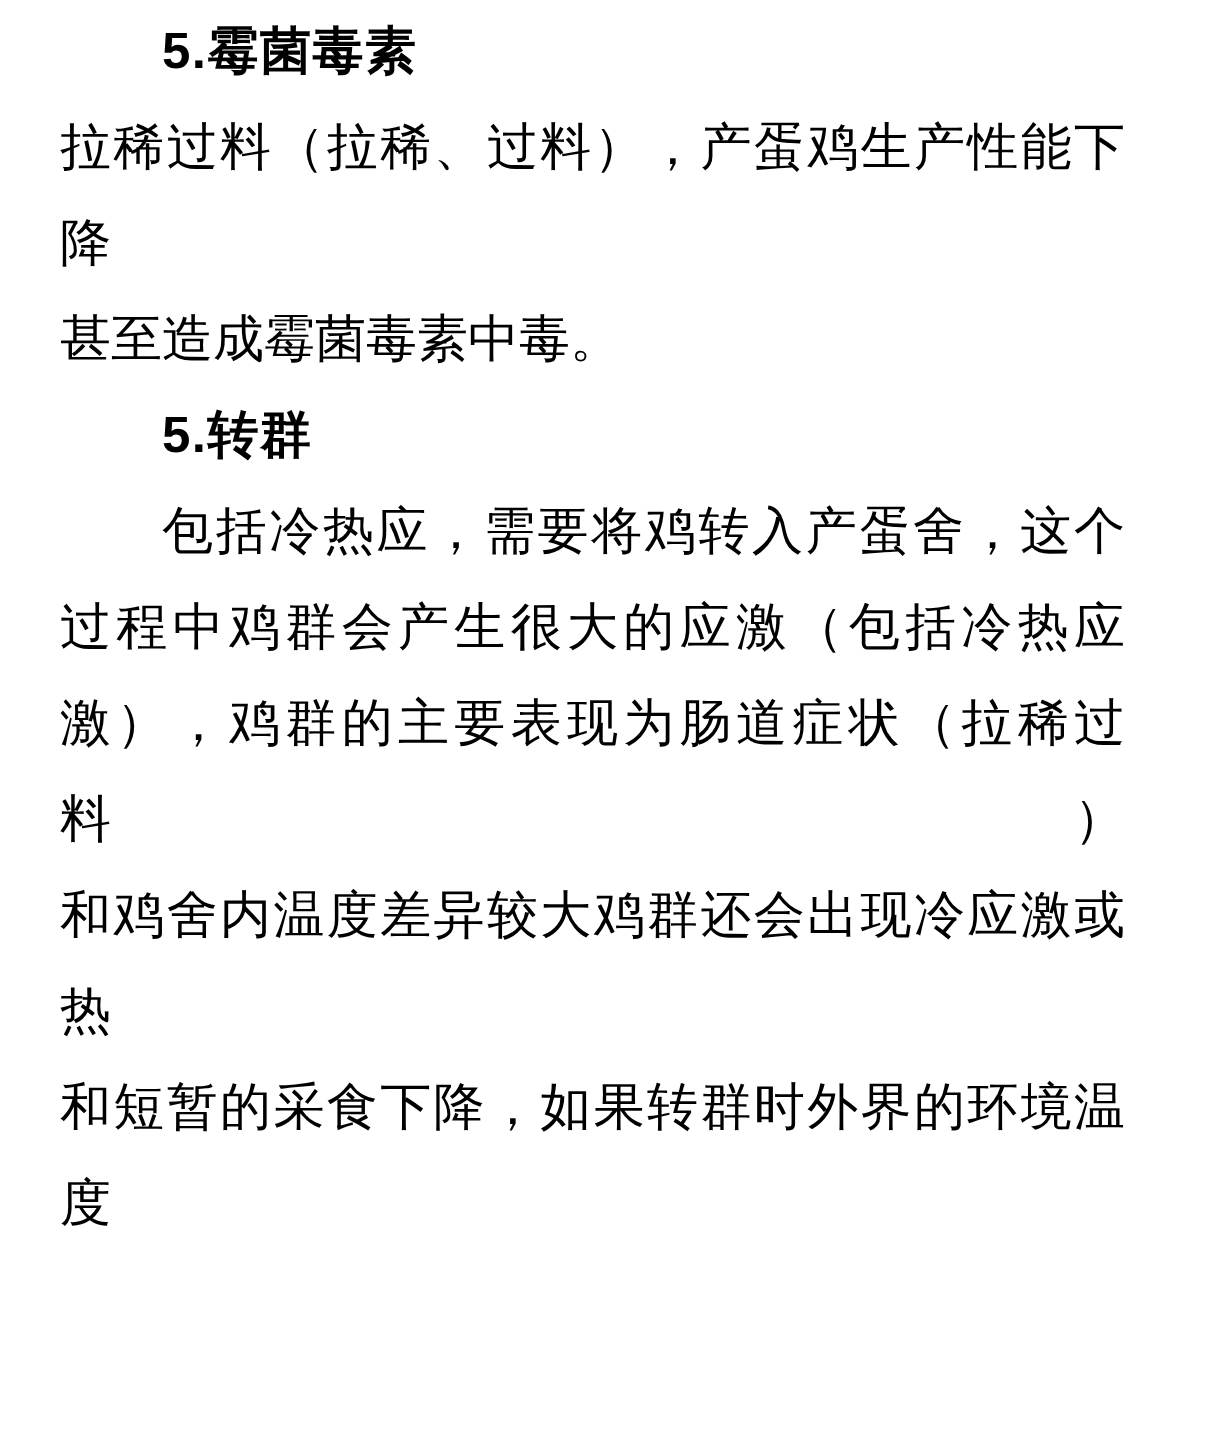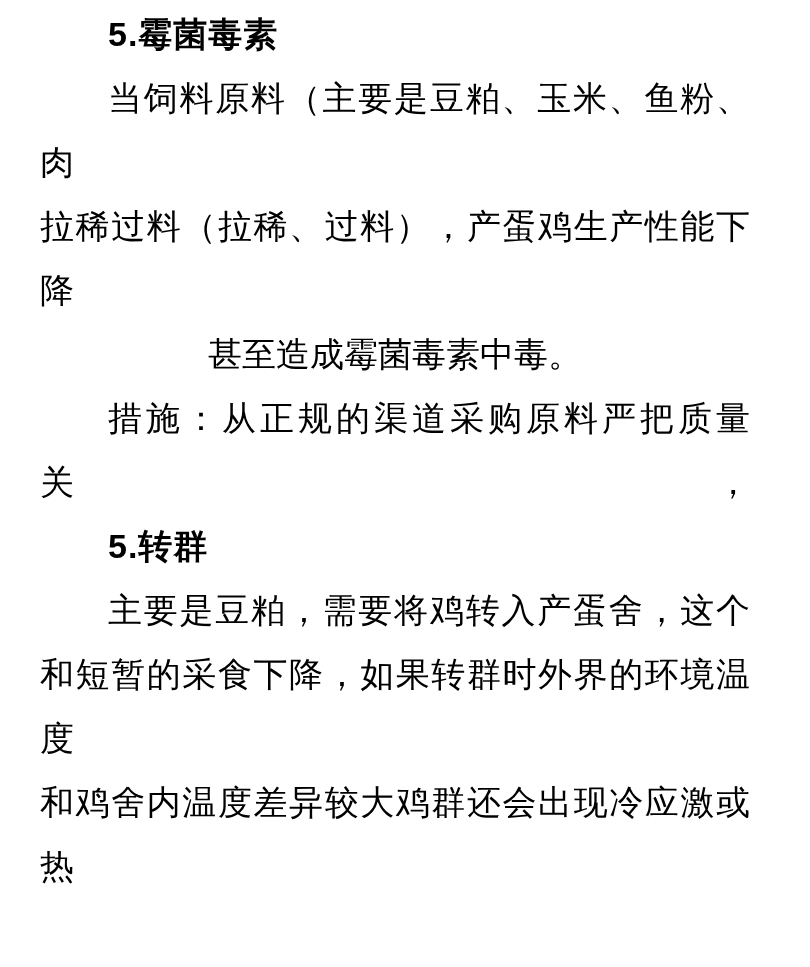--- a/index.html
+++ b/index.html
@@ -21,43 +21,43 @@
     font-size: 34px;
     line-height: 64px;
     font-weight: bold;
     text-indent: 68px;
     letter-spacing: 1px;
     white-space: nowrap;
   }
   .line {
     font-size: 34px;
     line-height: 64px;
-    text-align: center;
+    text-align: left;
   }
   .just {
     text-align: justify;
     text-align-last: justify;
     text-justify: inter-character;
   }
   .indent {
     text-indent: 68px;
   }
 </style>
 </head>
 <body>
 
 <div class="page">
 
   <div class="heading">5.霉菌毒素</div>
 
-  <div class="line just indent">当饲料原料（主要是豆粕、玉米、鱼粉、肉</div>
   <div class="line just">拉稀过料（拉稀、过料），产蛋鸡生产性能下降</div>
   <div class="line">甚至造成霉菌毒素中毒。</div>
 
-  <div class="line just indent">措施：从正规的渠道采购原料严把质量关，</div>
 
   <div class="heading">5.转群</div>
 
-  <div class="line just indent">主要是豆粕，需要将鸡转入产蛋舍，这个</div>
+  <div class="line just indent">包括冷热应，需要将鸡转入产蛋舍，这个</div>
+  <div class="line just">过程中鸡群会产生很大的应激（包括冷热应</div>
+  <div class="line just">激），鸡群的主要表现为肠道症状（拉稀过料）</div>
+  <div class="line just">和鸡舍内温度差异较大鸡群还会出现冷应激或热</div>
   <div class="line just">和短暂的采食下降，如果转群时外界的环境温度</div>
-  <div class="line just">和鸡舍内温度差异较大鸡群还会出现冷应激或热</div>
 
 </div>
 
 </body></html>

